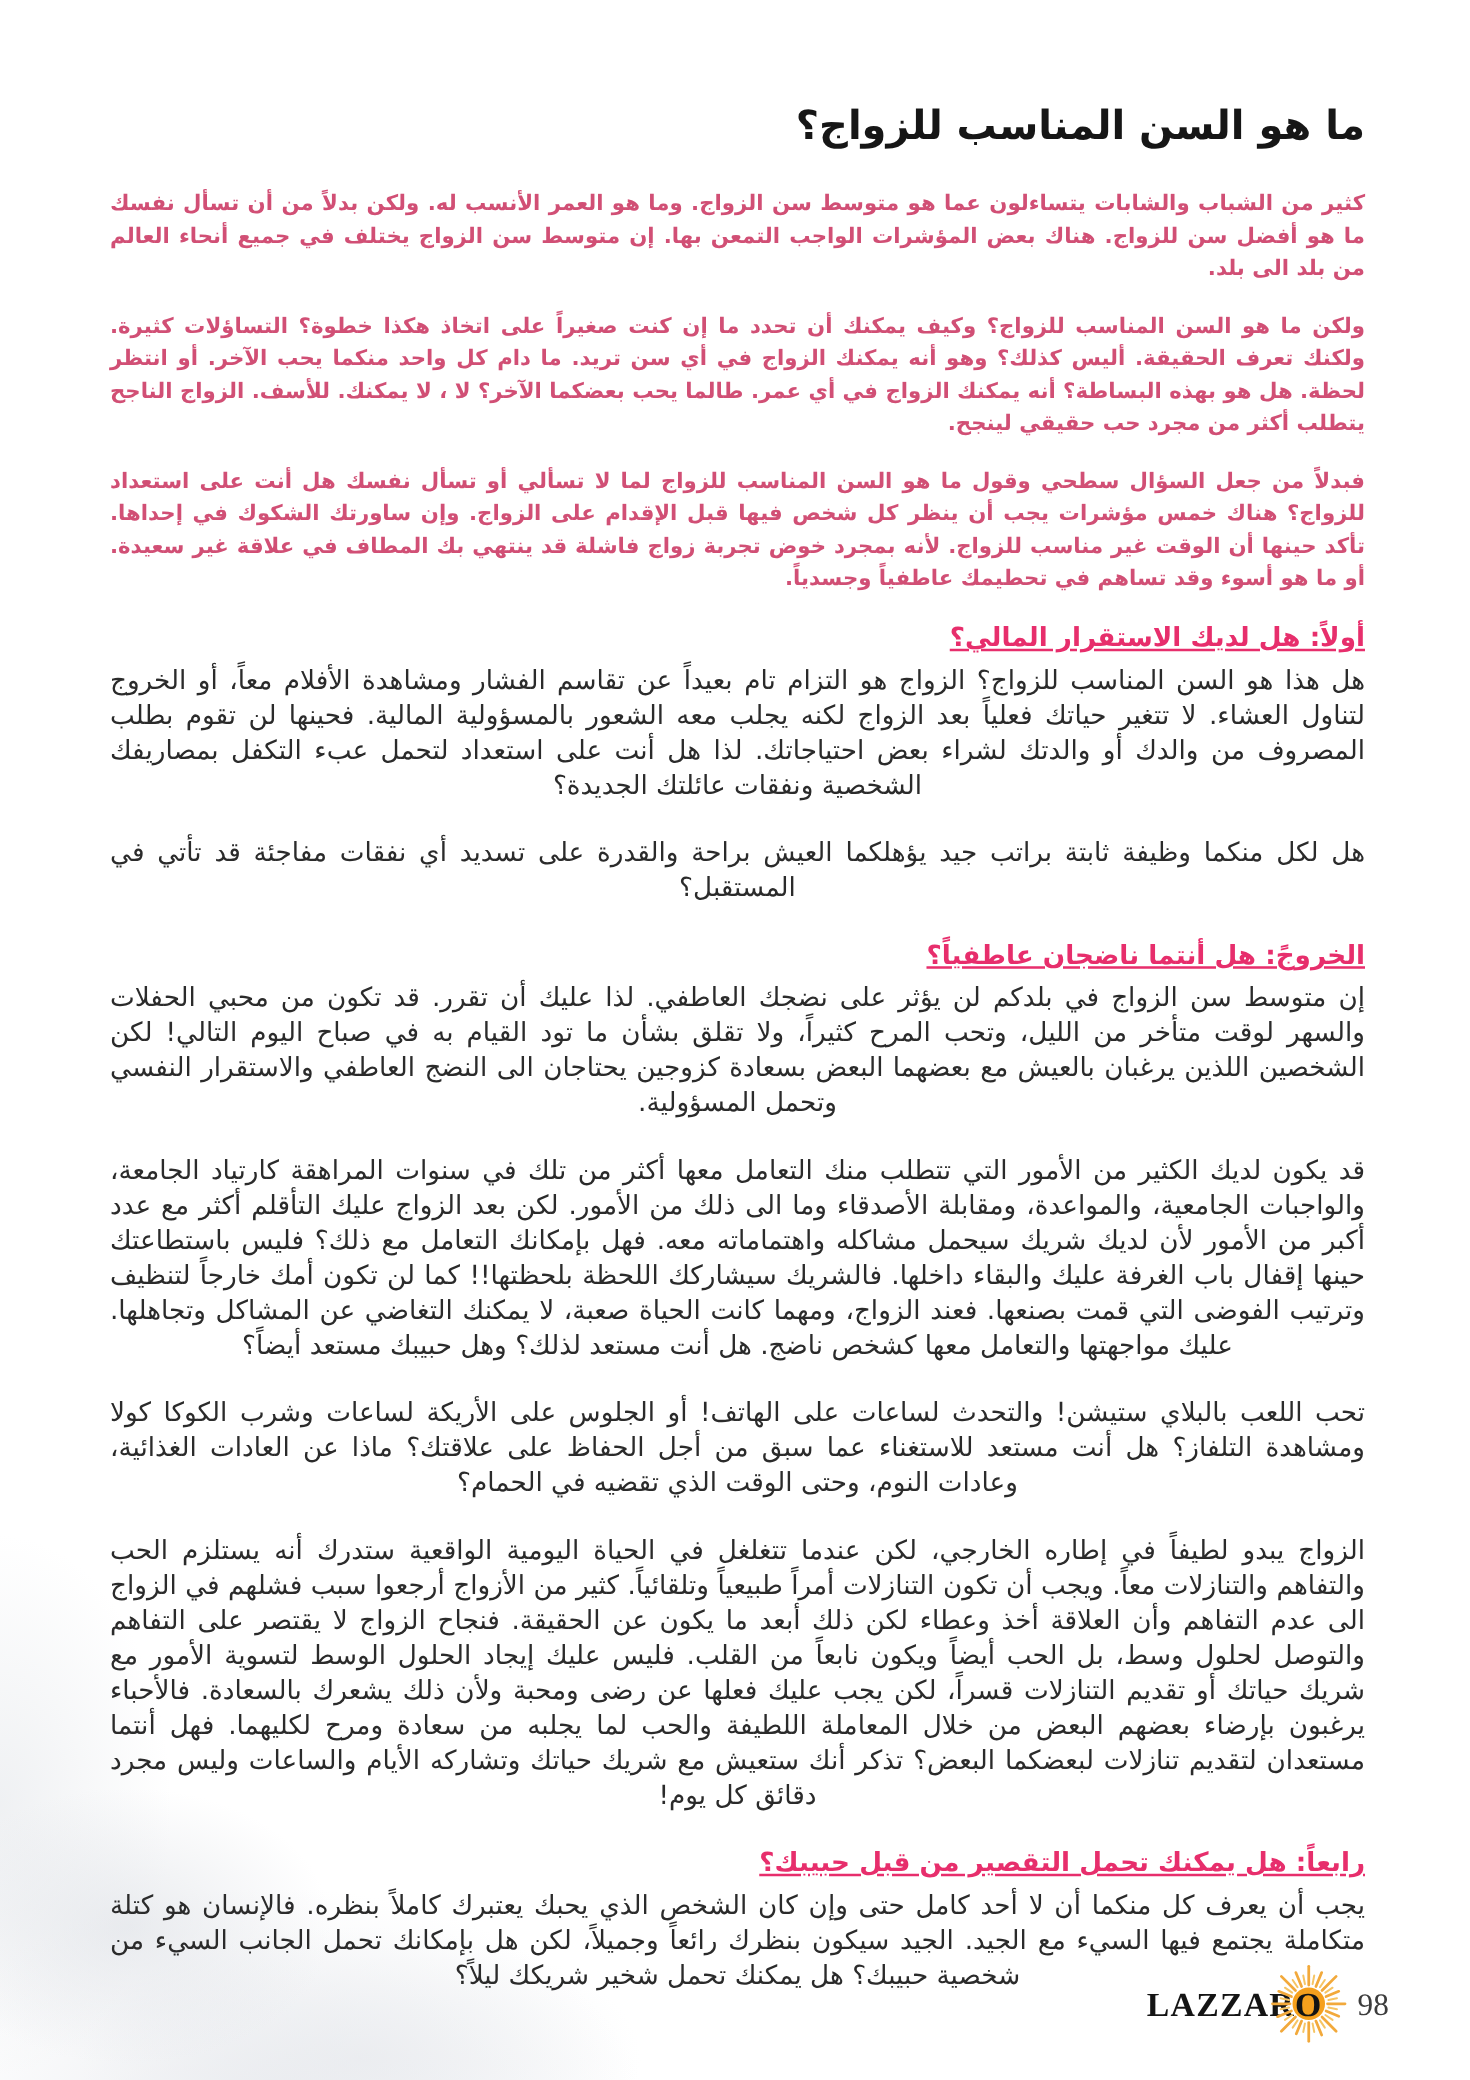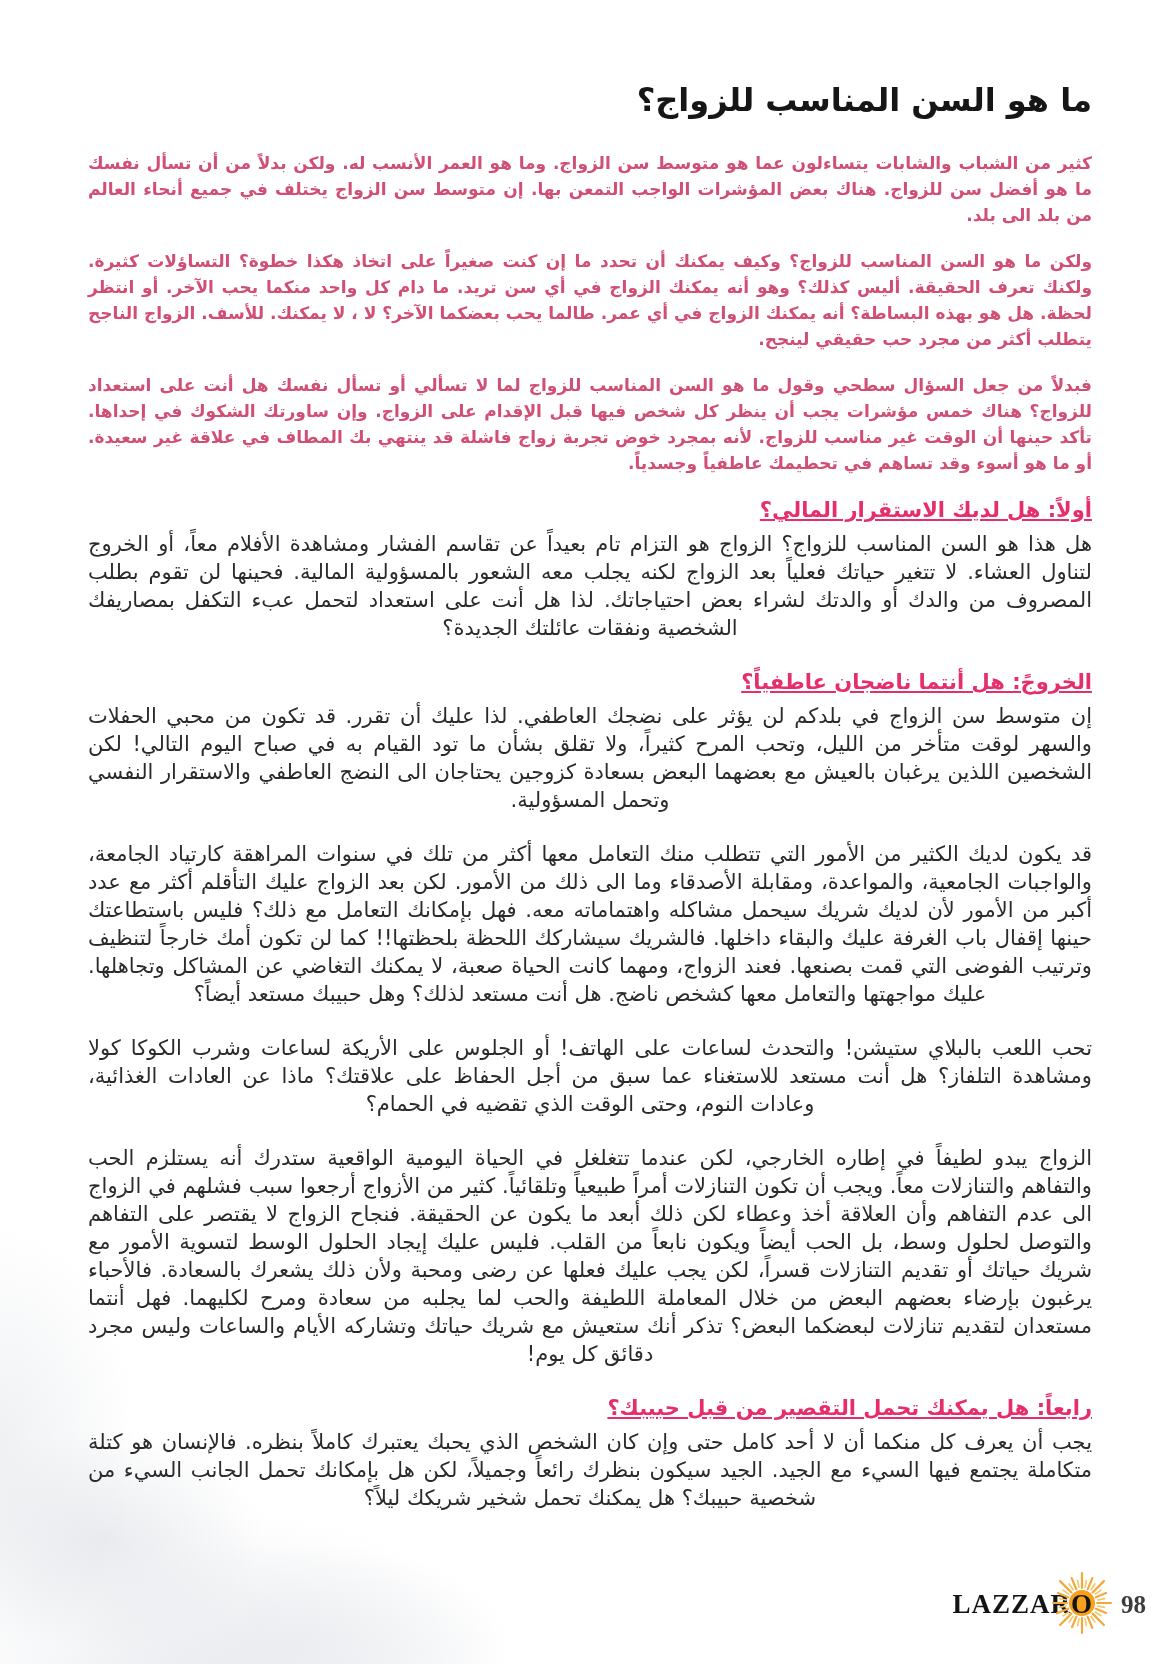--- a/index.html
+++ b/index.html
@@ -59,21 +59,21 @@
     margin:0 0 26px;
     font-size:21px;
     line-height:28px;
     font-weight:normal;
     color:var(--body-color,#2b2b2b);
     text-align:justify;
     text-align-last:center;
   }
   .footer{
     position:absolute;
-    right:30px;bottom:44px;
+    right:65px;bottom:44px;
     display:flex;
     align-items:center;
     direction:ltr;
     font-family:"Liberation Serif","DejaVu Serif",serif;
   }
   .brand{
     position:relative;
     font-size:27px;
     font-weight:bold;
     letter-spacing:1px;
@@ -85,21 +85,21 @@
   .sunburst{
     position:absolute;
     left:50%;top:50%;
     width:66px;height:66px;
     transform:translate(-50%,-53%);
     z-index:0;
   }
   .page-number{
     margin-left:28px;
     font-size:25px;
-    font-weight:bold;
+    font-weight:normal;
     color:#3c3c3c;
   }
 </style>
 </head>
 <body>
 
 <main class="page">
   <div class="bg-photo"></div>
 
   <article class="article">
@@ -107,20 +107,21 @@
 
     <div class="intro">
       <p>كثير من الشباب والشابات يتساءلون عما هو متوسط سن الزواج. وما هو العمر الأنسب له. ولكن بدلاً من أن تسأل نفسك ما هو أفضل سن للزواج. هناك بعض المؤشرات الواجب التمعن بها. إن متوسط سن الزواج يختلف في جميع أنحاء العالم من بلد الى بلد.</p>
       <p>ولكن ما هو السن المناسب للزواج؟ وكيف يمكنك أن تحدد ما إن كنت صغيراً على اتخاذ هكذا خطوة؟ التساؤلات كثيرة. ولكنك تعرف الحقيقة. أليس كذلك؟ وهو أنه يمكنك الزواج في أي سن تريد. ما دام كل واحد منكما يحب الآخر. أو انتظر لحظة. هل هو بهذه البساطة؟ أنه يمكنك الزواج في أي عمر. طالما يحب بعضكما الآخر؟ لا ، لا يمكنك. للأسف. الزواج الناجح يتطلب أكثر من مجرد حب حقيقي لينجح.</p>
       <p>فبدلاً من جعل السؤال سطحي وقول ما هو السن المناسب للزواج لما لا تسألي أو تسأل نفسك هل أنت على استعداد للزواج؟ هناك خمس مؤشرات يجب أن ينظر كل شخص فيها قبل الإقدام على الزواج. وإن ساورتك الشكوك في إحداها. تأكد حينها أن الوقت غير مناسب للزواج. لأنه بمجرد خوض تجربة زواج فاشلة قد ينتهي بك المطاف في علاقة غير سعيدة. أو ما هو أسوء وقد تساهم في تحطيمك عاطفياً وجسدياً.</p>
     </div>
 
     <section class="section">
       <h2 class="section-heading">أولاً: هل لديك الاستقرار المالي؟</h2>
       <p>هل هذا هو السن المناسب للزواج؟ الزواج هو التزام تام بعيداً عن تقاسم الفشار ومشاهدة الأفلام معاً، أو الخروج لتناول العشاء. لا تتغير حياتك فعلياً بعد الزواج لكنه يجلب معه الشعور بالمسؤولية المالية. فحينها لن تقوم بطلب المصروف من والدك أو والدتك لشراء بعض احتياجاتك. لذا هل أنت على استعداد لتحمل عبء التكفل بمصاريفك الشخصية ونفقات عائلتك الجديدة؟</p>
+      <p>هل لكل منكما وظيفة ثابتة براتب جيد يؤهلكما العيش براحة والقدرة على تسديد أي نفقات مفاجئة قد تأتي في المستقبل؟</p>
     </section>
 
     <section class="section">
       <h2 class="section-heading">الخروجً: هل أنتما ناضجان عاطفياً؟</h2>
       <p>إن متوسط سن الزواج في بلدكم لن يؤثر على نضجك العاطفي. لذا عليك أن تقرر. قد تكون من محبي الحفلات والسهر لوقت متأخر من الليل، وتحب المرح كثيراً، ولا تقلق بشأن ما تود القيام به في صباح اليوم التالي! لكن الشخصين اللذين يرغبان بالعيش مع بعضهما البعض بسعادة كزوجين يحتاجان الى النضج العاطفي والاستقرار النفسي وتحمل المسؤولية.</p>
       <p>قد يكون لديك الكثير من الأمور التي تتطلب منك التعامل معها أكثر من تلك في سنوات المراهقة كارتياد الجامعة، والواجبات الجامعية، والمواعدة، ومقابلة الأصدقاء وما الى ذلك من الأمور. لكن بعد الزواج عليك التأقلم أكثر مع عدد أكبر من الأمور لأن لديك شريك سيحمل مشاكله واهتماماته معه. فهل بإمكانك التعامل مع ذلك؟ فليس باستطاعتك حينها إقفال باب الغرفة عليك والبقاء داخلها. فالشريك سيشاركك اللحظة بلحظتها!! كما لن تكون أمك خارجاً لتنظيف وترتيب الفوضى التي قمت بصنعها. فعند الزواج، ومهما كانت الحياة صعبة، لا يمكنك التغاضي عن المشاكل وتجاهلها. عليك مواجهتها والتعامل معها كشخص ناضج. هل أنت مستعد لذلك؟ وهل حبيبك مستعد أيضاً؟</p>
     </section>
 
     <section class="section">
       <p>تحب اللعب بالبلاي ستيشن! والتحدث لساعات على الهاتف! أو الجلوس على الأريكة لساعات وشرب الكوكا كولا ومشاهدة التلفاز؟ هل أنت مستعد للاستغناء عما سبق من أجل الحفاظ على علاقتك؟ ماذا عن العادات الغذائية، وعادات النوم، وحتى الوقت الذي تقضيه في الحمام؟</p>

